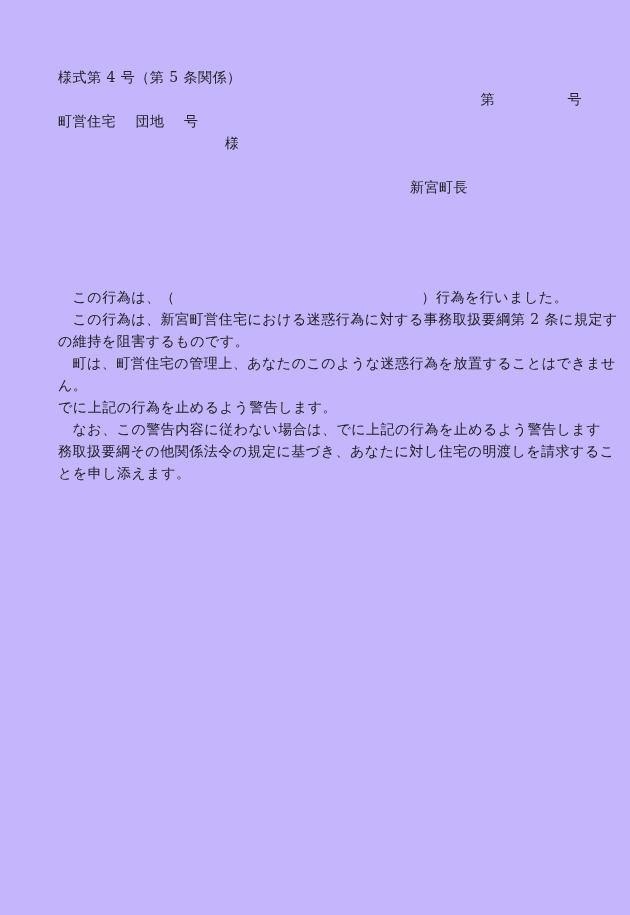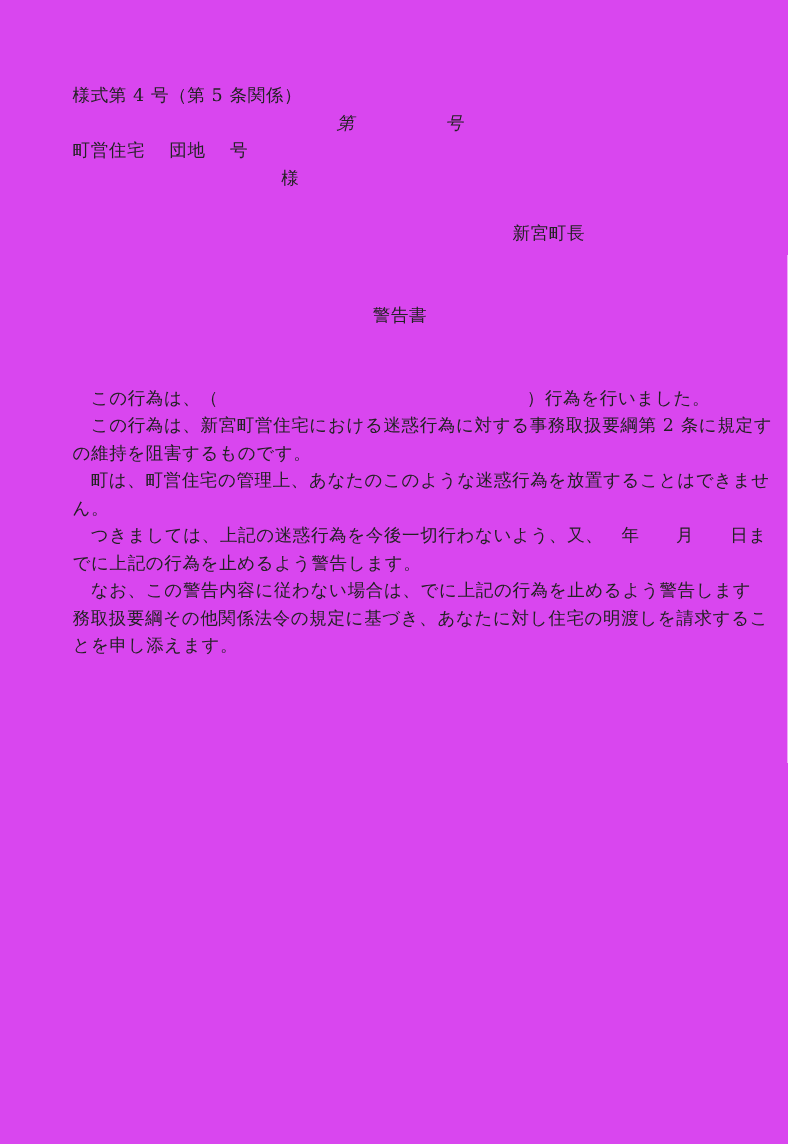--- a/index.html
+++ b/index.html
@@ -4,34 +4,34 @@
 <style>
   * { margin: 0; padding: 0; box-sizing: border-box; }
   html, body {
     background: #ffffff;
     font-family: "DejaVu Serif", "Liberation Serif", serif;
   }
   .page {
     position: relative;
     width: 630px;
     height: 915px;
-    background: #d946ef;
+    background: #c4b5fd;
     color: #222222;
     font-size: 14px;
     line-height: 22px;
     padding: 66px 48px 0 58px;
     overflow: hidden;
   }
   .line {
     white-space: pre;
     min-height: 22px;
     letter-spacing: 0.5px;
   }
   .blank { height: 22px; }
-  .align-right { text-align: center; font-style: italic; }
+  .align-right { text-align: right; }
   .align-center { text-align: center; }
   .indent-addressee { padding-left: 167px; }
   .indent-sender { padding-left: 352px; }
 </style>
 </head>
 <body>
 
 <div class="page">
 
   <div class="line">様式第 4 号（第 5 条関係）</div>
@@ -43,29 +43,27 @@
 
   <div class="line indent-addressee">様</div>
 
   <div class="blank"></div>
 
   <div class="line indent-sender">新宮町長</div>
 
   <div class="blank"></div>
   <div class="blank"></div>
 
-  <div class="line align-center">警告書</div>
 
   <div class="blank"></div>
   <div class="blank"></div>
 
   <div class="line">　この行為は、（　　　　　　　　　　　　　　　　　）行為を行いました。</div>
   <div class="line">　この行為は、新宮町営住宅における迷惑行為に対する事務取扱要綱第 2 条に規定す</div>
   <div class="line">の維持を阻害するものです。</div>
   <div class="line">　町は、町営住宅の管理上、あなたのこのような迷惑行為を放置することはできませ</div>
   <div class="line">ん。</div>
-  <div class="line">　つきましては、上記の迷惑行為を今後一切行わないよう、又、　年　　月　　日ま</div>
   <div class="line">でに上記の行為を止めるよう警告します。</div>
   <div class="line">　なお、この警告内容に従わない場合は、でに上記の行為を止めるよう警告します</div>
   <div class="line">務取扱要綱その他関係法令の規定に基づき、あなたに対し住宅の明渡しを請求するこ</div>
   <div class="line">とを申し添えます。</div>
 
 </div>
 
 </body></html>

